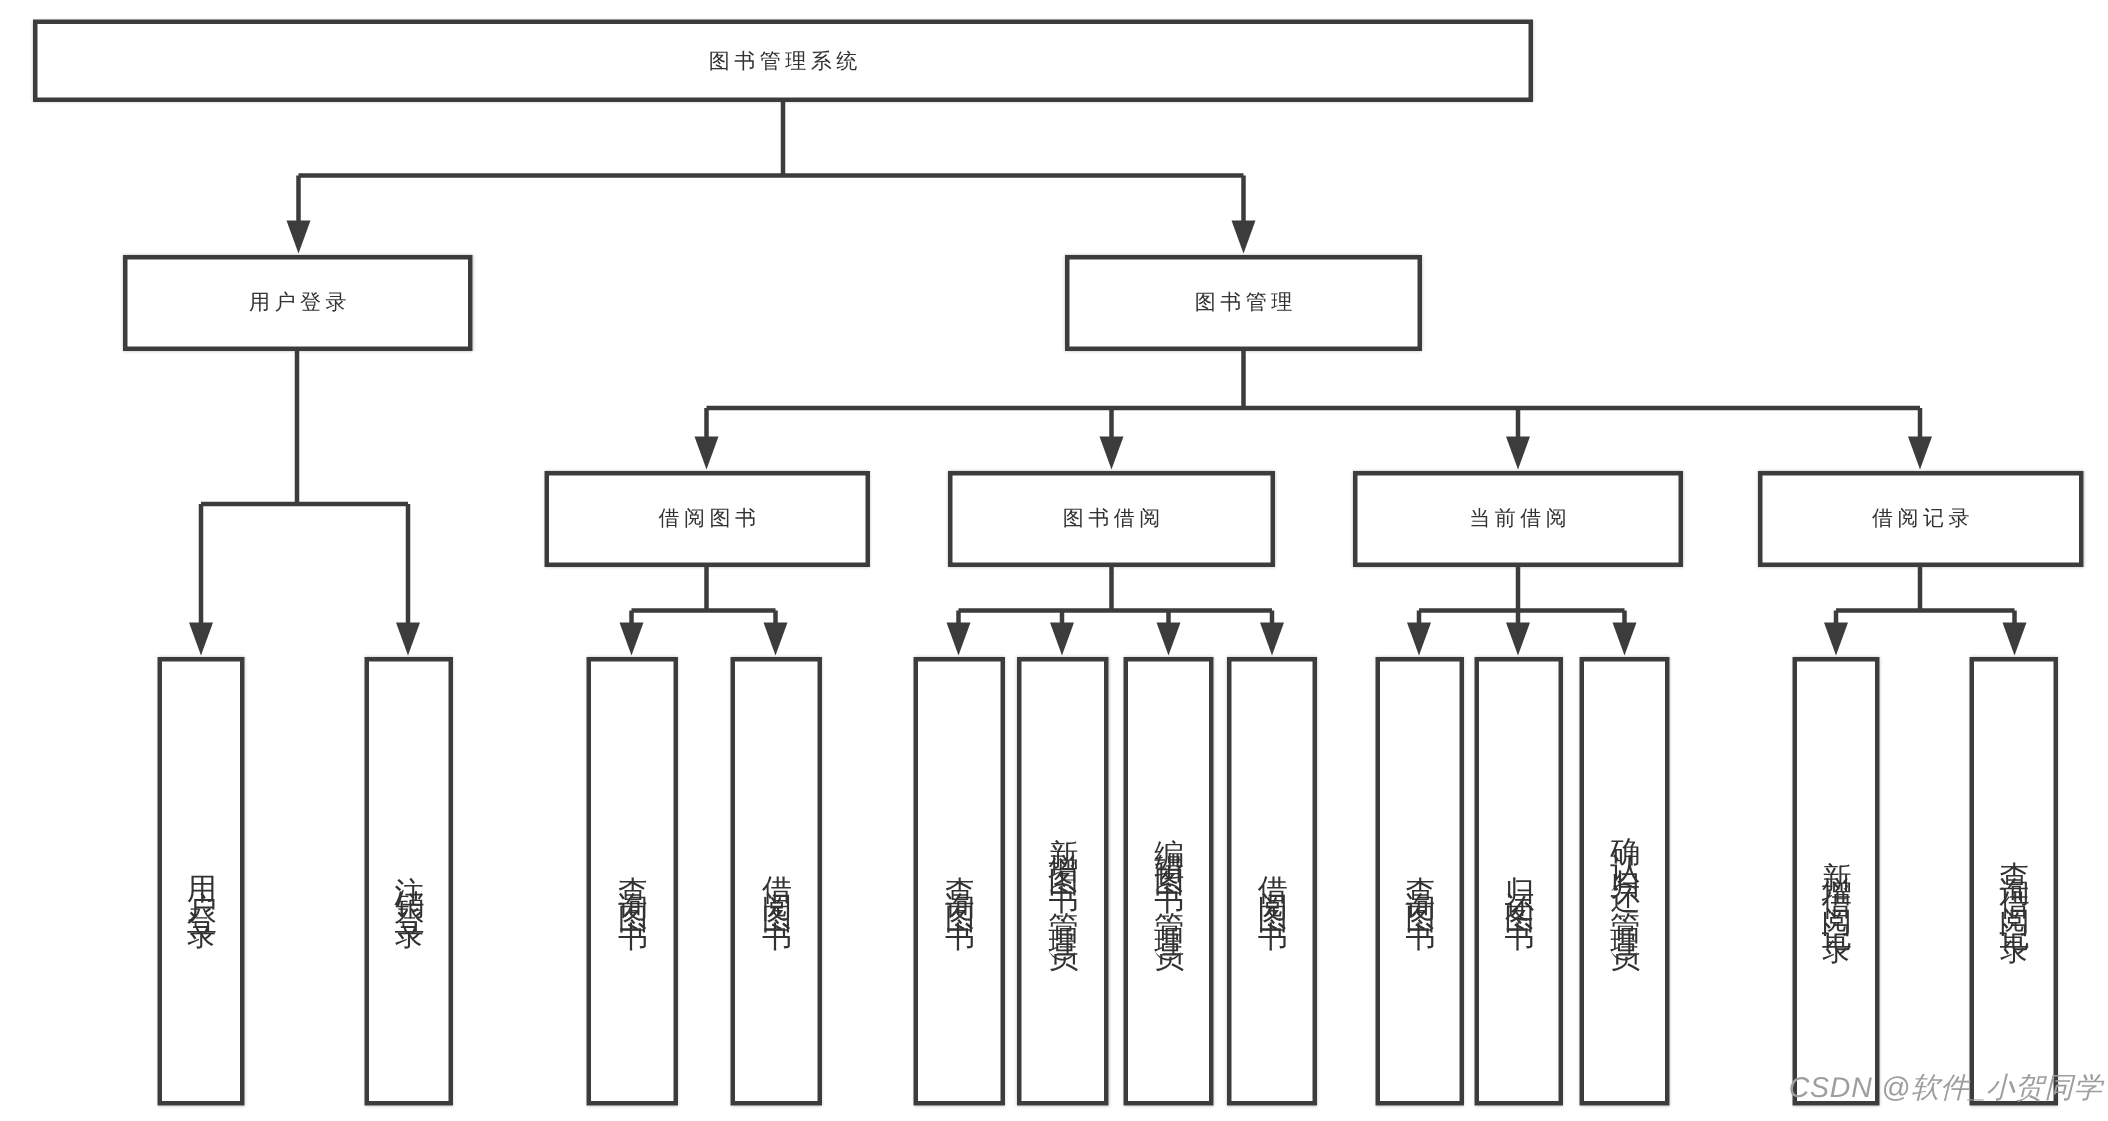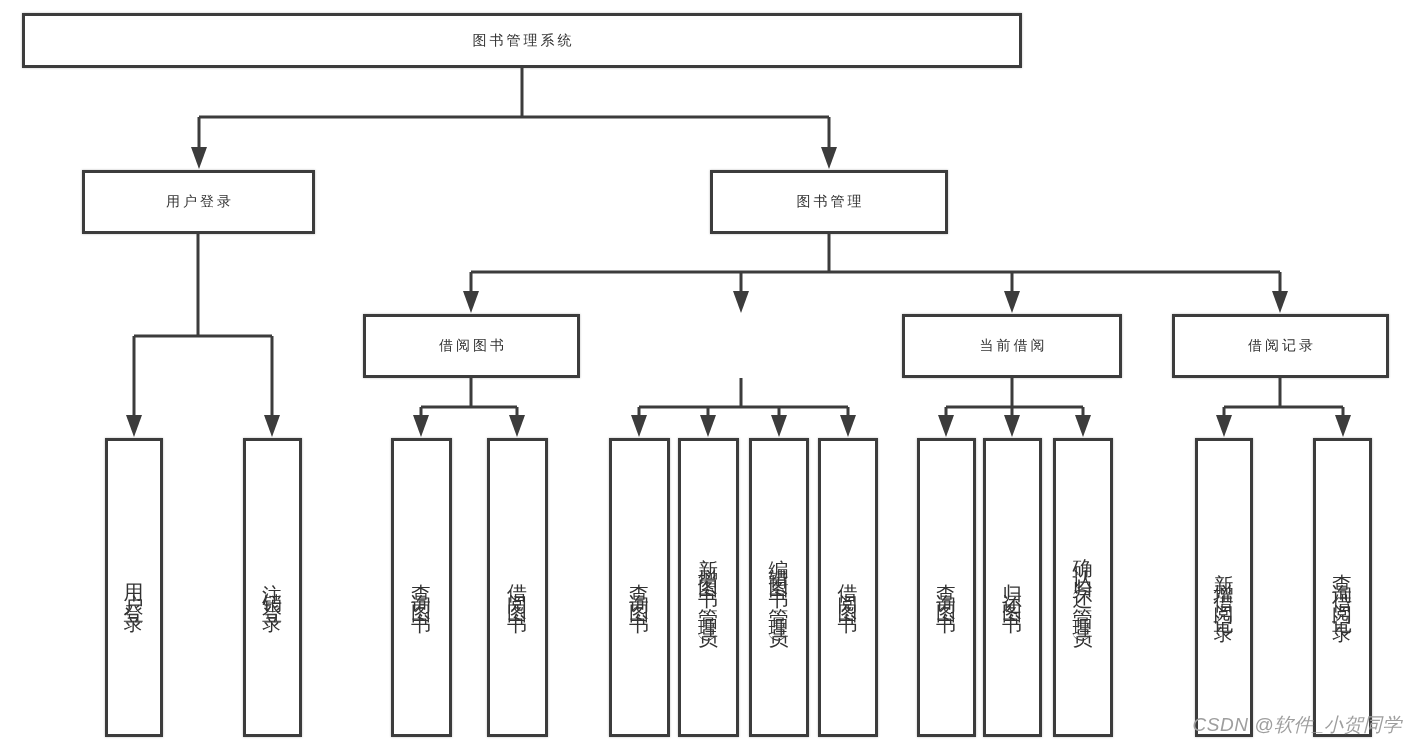--- a/index.html
+++ b/index.html
@@ -107,20 +107,23 @@
   <div class="node hnode" style="left:82px; top:170px; width:233px; height:64px;">
     <span>用户登录</span>
   </div>
   <div class="node hnode" style="left:710px; top:170px; width:238px; height:64px;justify-content:center;">
     <span>图书管理</span>
   </div>
 
   <div class="node hnode" style="left:363px; top:314px; width:217px; height:64px;">
     <span>借阅图书</span>
   </div>
+  <div class="node hnode" style="left:632px; top:314px; width:218px; height:64px;">
+    <span>图书借阅</span>
+  </div>
   <div class="node hnode" style="left:902px; top:314px; width:220px; height:64px;">
     <span>当前借阅</span>
   </div>
   <div class="node hnode" style="left:1172px; top:314px; width:217px; height:64px;">
     <span>借阅记录</span>
   </div>
 
   <div class="node leaf" style="left:105px; top:438px; width:58px; height:299px;">
     <span class="vlabel">用户登录</span>
   </div>

